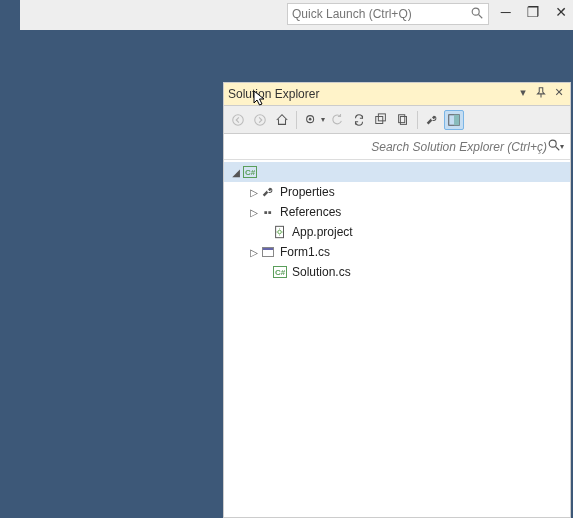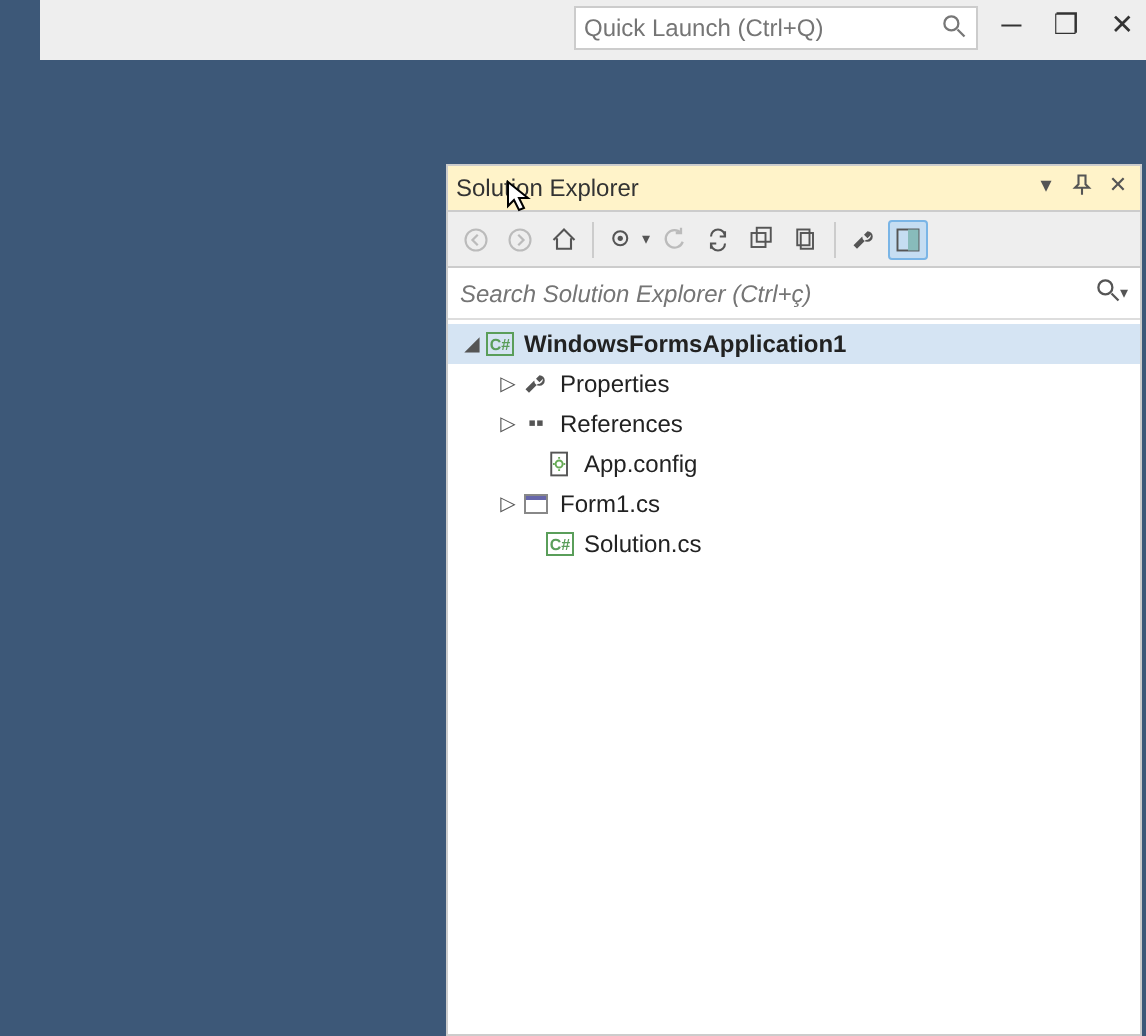--- a/index.html
+++ b/index.html
@@ -22,21 +22,21 @@
 .cursor-arrow { position: absolute; left: 29px; top: 7px; width: 14px; height: 18px; z-index: 10; pointer-events: none; }
 
 .toolbar { height: 28px; background: #eee; border-bottom: 1px solid #ccc; display: flex; align-items: center; padding: 0 4px; gap: 2px; }
 .tbtn { width: 20px; height: 20px; display: flex; align-items: center; justify-content: center; color: #555; font-size: 12px; cursor: pointer; border-radius: 2px; }
 .tbtn.dis { color: #bbb; cursor: default; }
 .tbtn.sel { background: #c5ddf2; border: 1px solid #7ab5e6; }
 .tsep { width: 1px; height: 18px; background: #ccc; margin: 0 2px; }
 .dd { font-size: 8px; margin-left: -2px; color: #555; }
 
 .searchbar { height: 26px; border-bottom: 1px solid #ddd; display: flex; align-items: center; padding: 0 6px; }
-.searchbar input { flex: 1; border: none; outline: none; font-size: 12px; color: #999; font-style: italic; }
+.searchbar input { flex: 1; border: none; outline: none; font-size: 12px; color: #999; font-style: italic; text-align: right; }
 .sb-right { color: #555; font-size: 12px; display: flex; align-items: center; gap: 1px; }
 .sb-right .dd { font-size: 8px; }
 
 .tree { padding: 2px 0; font-size: 12px; color: #222; user-select: none; }
 .row { height: 20px; display: flex; align-items: center; padding-left: 6px; cursor: pointer; }
 .row.sel { background: #d5e4f3; }
 .tw { width: 12px; text-align: center; color: #555; font-size: 10px; }
 .ic { width: 16px; height: 16px; display: flex; align-items: center; justify-content: center; margin-right: 4px; }
 .lbl { white-space: nowrap; }
 .bold { font-weight: 600; }
@@ -168,21 +168,20 @@
   </div>
 
   <div class="tree">
 
 
     <div class="row sel" style="padding-left:6px;">
       <span class="tw">◢</span>
       <span class="ic">
           <span class="ic-proj">C#</span>
         </span>
-      <span class="lbl bold">WindowsFormsApplication1</span>
     </div>
 
     <div class="row" style="padding-left:24px;">
       <span class="tw">▷</span>
       <span class="ic ic-wrench">
         <svg class="icon" viewBox="0 0 16 16">
             <path d="M10 3 a3 3 0 1 1 -3 3 l-5 5 l2 2 l5-5 a3 3 0 0 0 3-3 l-2 2 l-2-2 z" fill="#555"></path>
           </svg>
       </span>
       <span class="lbl">Properties</span>
@@ -196,21 +195,21 @@
 
     <div class="row" style="padding-left:36px;">
       <span class="tw"></span>
       <span class="ic ic-cfg">
         <svg class="icon" viewBox="0 0 16 16">
             <rect x="3" y="1.5" width="9" height="13" fill="none" stroke="#555" stroke-width="1.1"></rect>
             <circle cx="7.5" cy="8" r="2" fill="none" stroke="#6a5" stroke-width="1.1"></circle>
             <path d="M7.5 5 v-1 M7.5 11 v1 M5 8 h-1 M11 8 h-1" stroke="#6a5" stroke-width="1.1"></path>
           </svg>
       </span>
-      <span class="lbl">App.config</span>
+      <span class="lbl">App.project</span>
     </div>
 
     <div class="row" style="padding-left:24px;">
       <span class="tw">▷</span>
       <span class="ic">
           <span class="ic-form"></span>
         </span>
       <span class="lbl">Form1.cs</span>
     </div>
 

